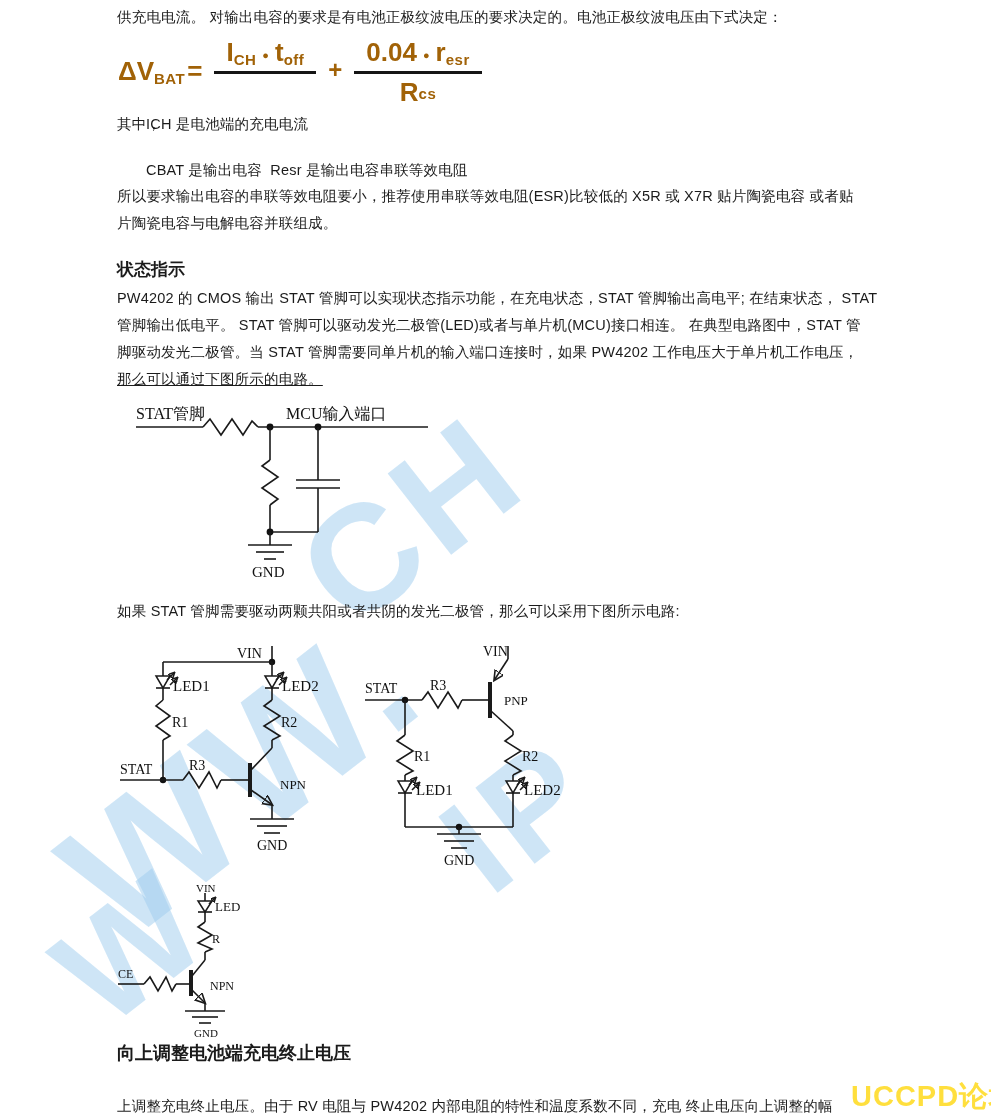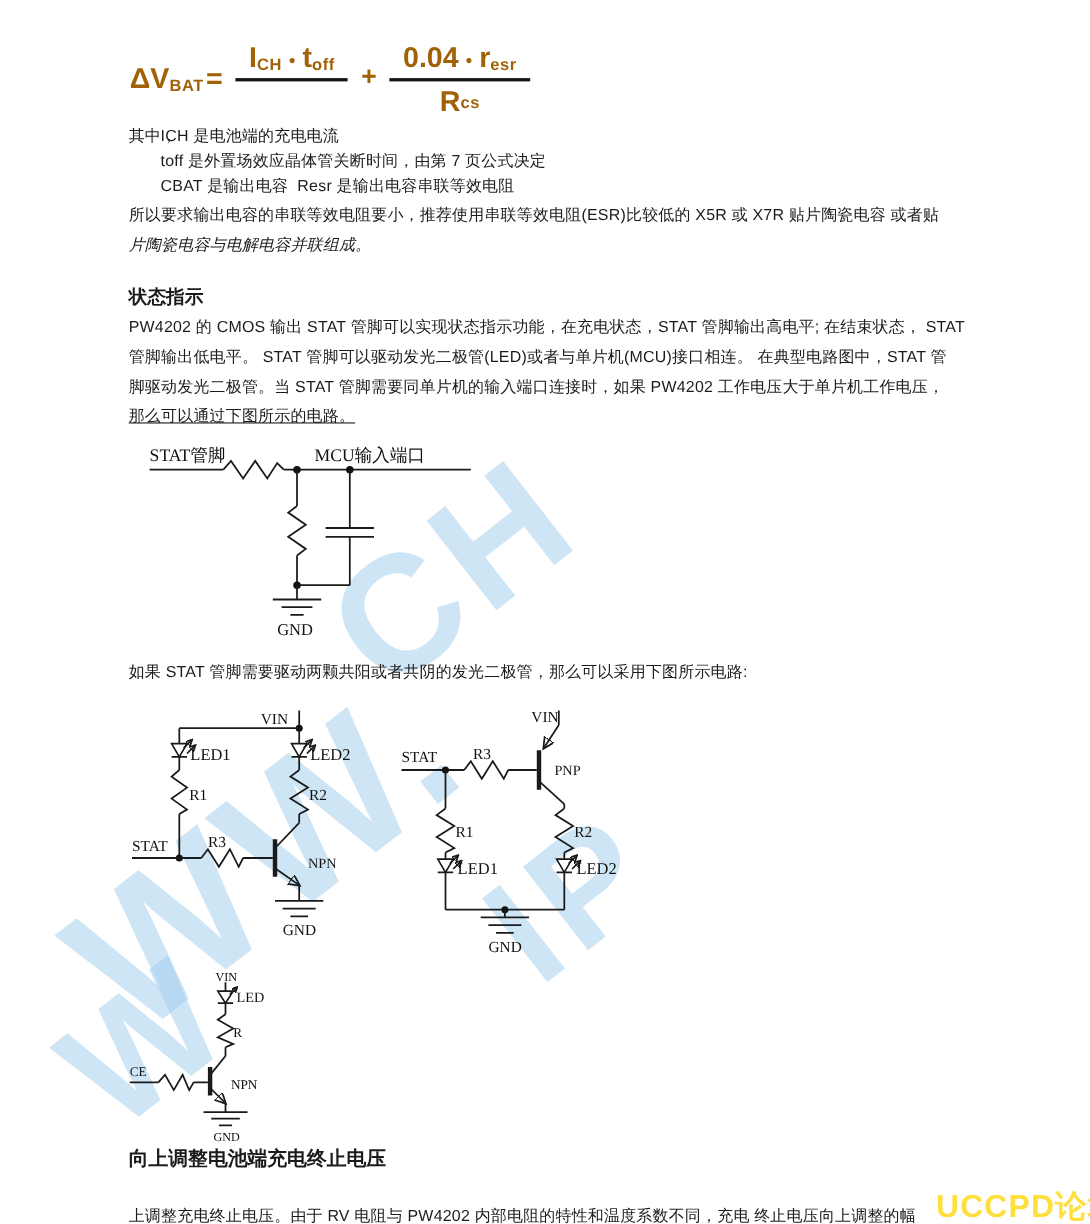--- a/index.html
+++ b/index.html
@@ -42,20 +42,21 @@
 </head>
 <body>
 
 <div class="page">
 
   <div class="wm-blue" style="left:295px; top:445px; font-size:150px;">CH</div>
   <div class="wm-blue" style="left:45px; top:690px; font-size:175px;">WW.</div>
   <div class="wm-blue" style="left:445px; top:745px; font-size:140px;">IP</div>
   <div class="wm-blue" style="left:60px; top:875px; font-size:145px;">W</div>
 
+  <div class="tline" style="top:8px;">供充电电流。 对输出电容的要求是有电池正极纹波电压的要求决定的。电池正极纹波电压由下式决定：</div>
 
   <div class="formula">
     <span class="f-main">ΔV</span>
       <span class="f-sub">BAT</span>
     <span class="f-main f-eq">=</span>
     <span class="frac">
       <span class="num">
         <span class="f-main">I</span>
           <span class="f-sub" style="top:0;">CH</span>
           <span class="dot">●</span>
@@ -74,24 +75,23 @@
       </span>
       <span class="den">
         <span class="f-main">R</span>
           <span class="f-sub" style="top:8px;">cs</span>
       </span>
     </span>
   </div>
 
   <div class="tline" style="top:115px;">其中，</div>
   <div class="tline indent" style="top:115px;">ICH 是电池端的充电电流</div>
-  <div class="tline indent" style="top:138px;">toff 是外置场效应晶体管关断时间，由第 7 页公式决定</div>
   <div class="tline indent" style="top:161px;">CBAT 是输出电容  Resr 是输出电容串联等效电阻</div>
   <div class="tline" style="top:187px;">所以要求输出电容的串联等效电阻要小，推荐使用串联等效电阻(ESR)比较低的 X5R 或 X7R 贴片陶瓷电容 或者贴</div>
-  <div class="tline" style="top:214px;font-style:italic;">片陶瓷电容与电解电容并联组成。</div>
+  <div class="tline" style="top:214px;">片陶瓷电容与电解电容并联组成。</div>
 
   <div class="h" style="top:258px;">状态指示</div>
   <div class="tline" style="top:289px;">PW4202 的 CMOS 输出 STAT 管脚可以实现状态指示功能，在充电状态，STAT 管脚输出高电平; 在结束状态， STAT</div>
   <div class="tline" style="top:316px;">管脚输出低电平。 STAT 管脚可以驱动发光二极管(LED)或者与单片机(MCU)接口相连。 在典型电路图中，STAT 管</div>
   <div class="tline" style="top:343px;">脚驱动发光二极管。当 STAT 管脚需要同单片机的输入端口连接时，如果 PW4202 工作电压大于单片机工作电压，</div>
   <div class="tline" style="top:370px;text-decoration:underline;">那么可以通过下图所示的电路。</div>
 
   <svg class="ckt" style="left:133px; top:398px;" width="310" height="190" viewBox="0 0 310 190">
     <text x="3" y="21" font-size="16">STAT管脚</text>
     <text x="153" y="21" font-size="16">MCU输入端口</text>

